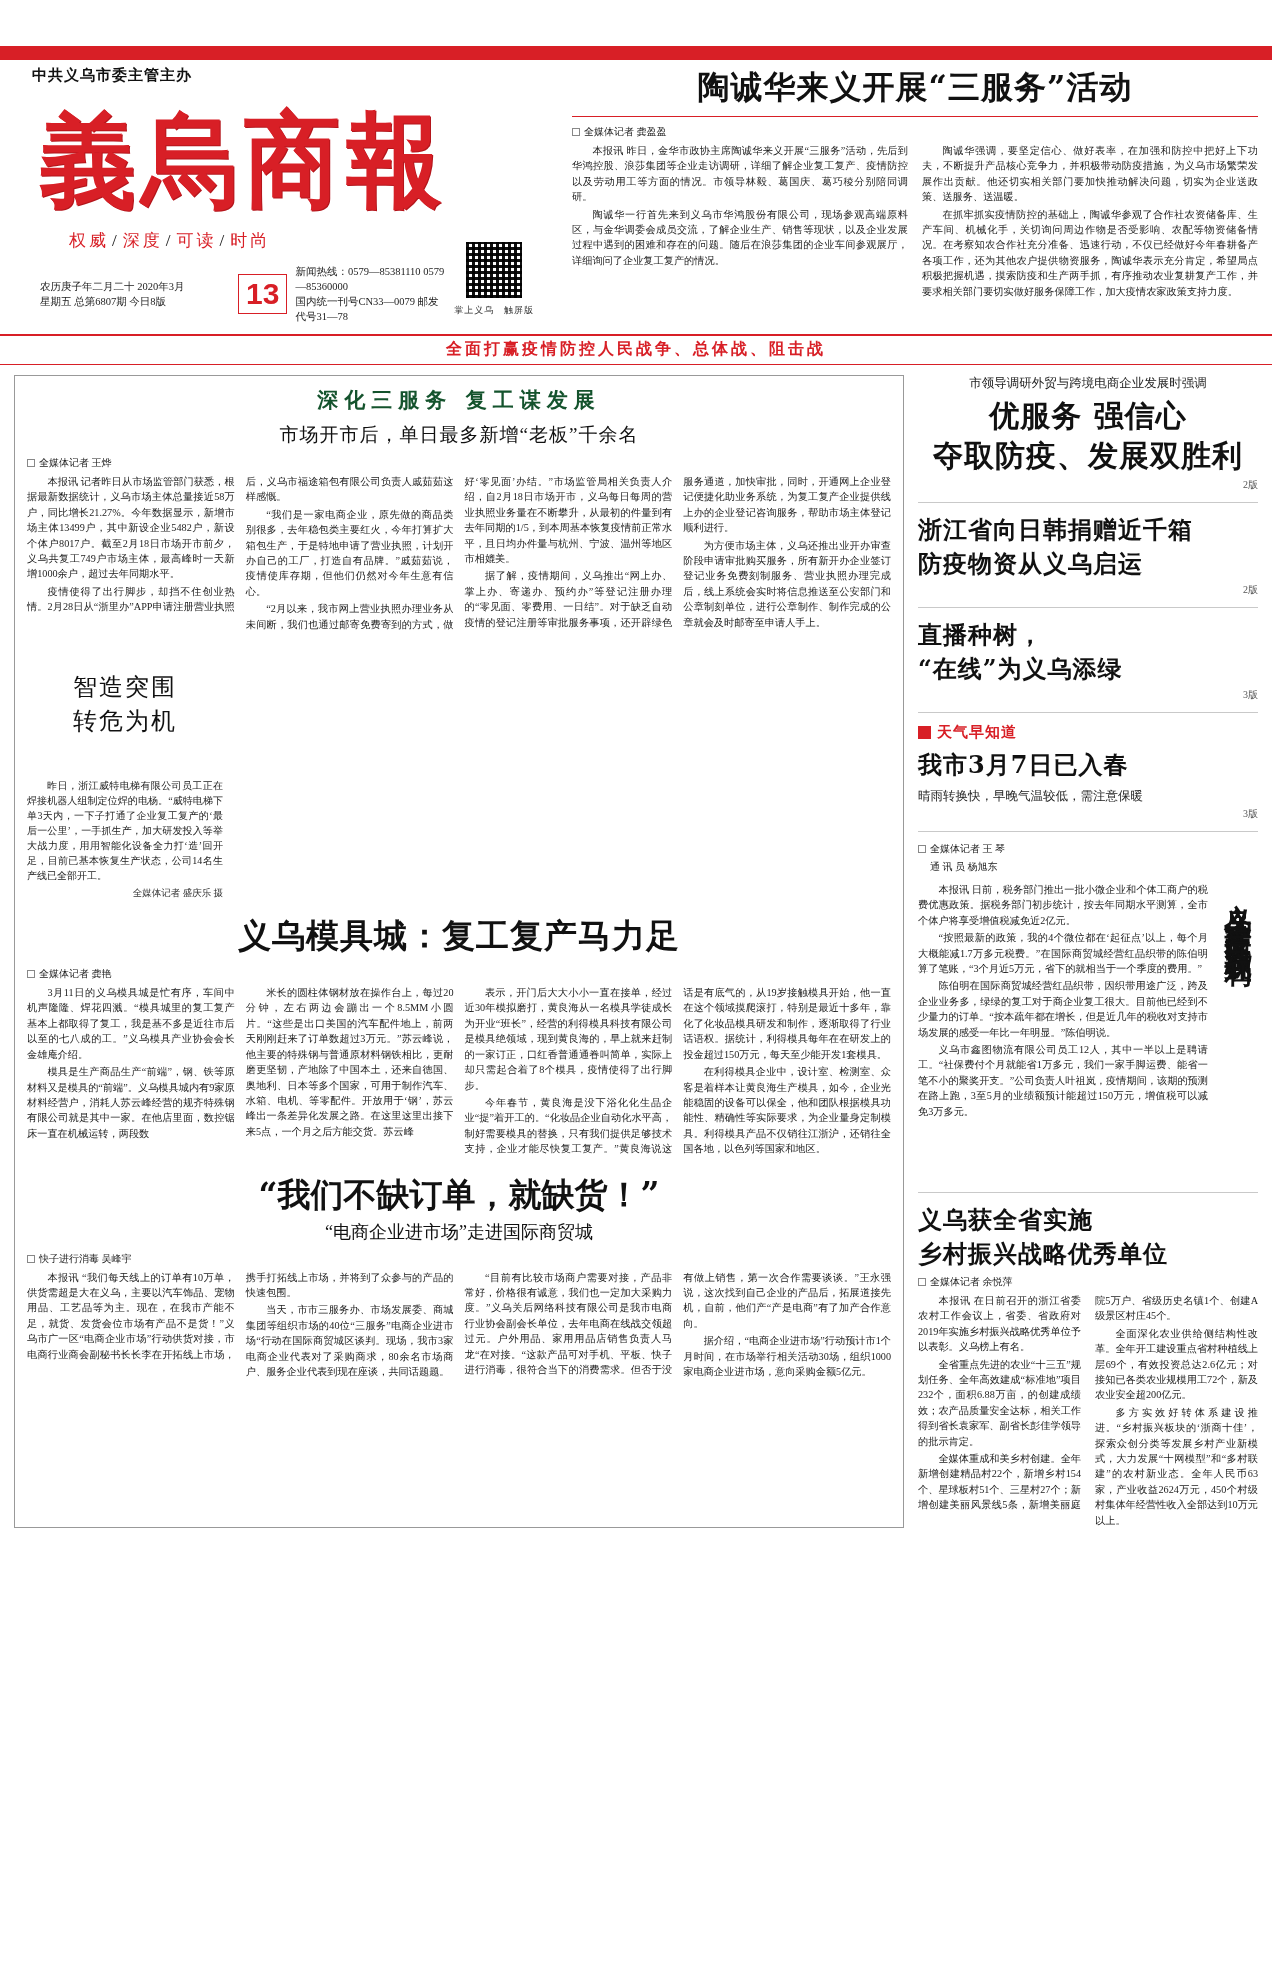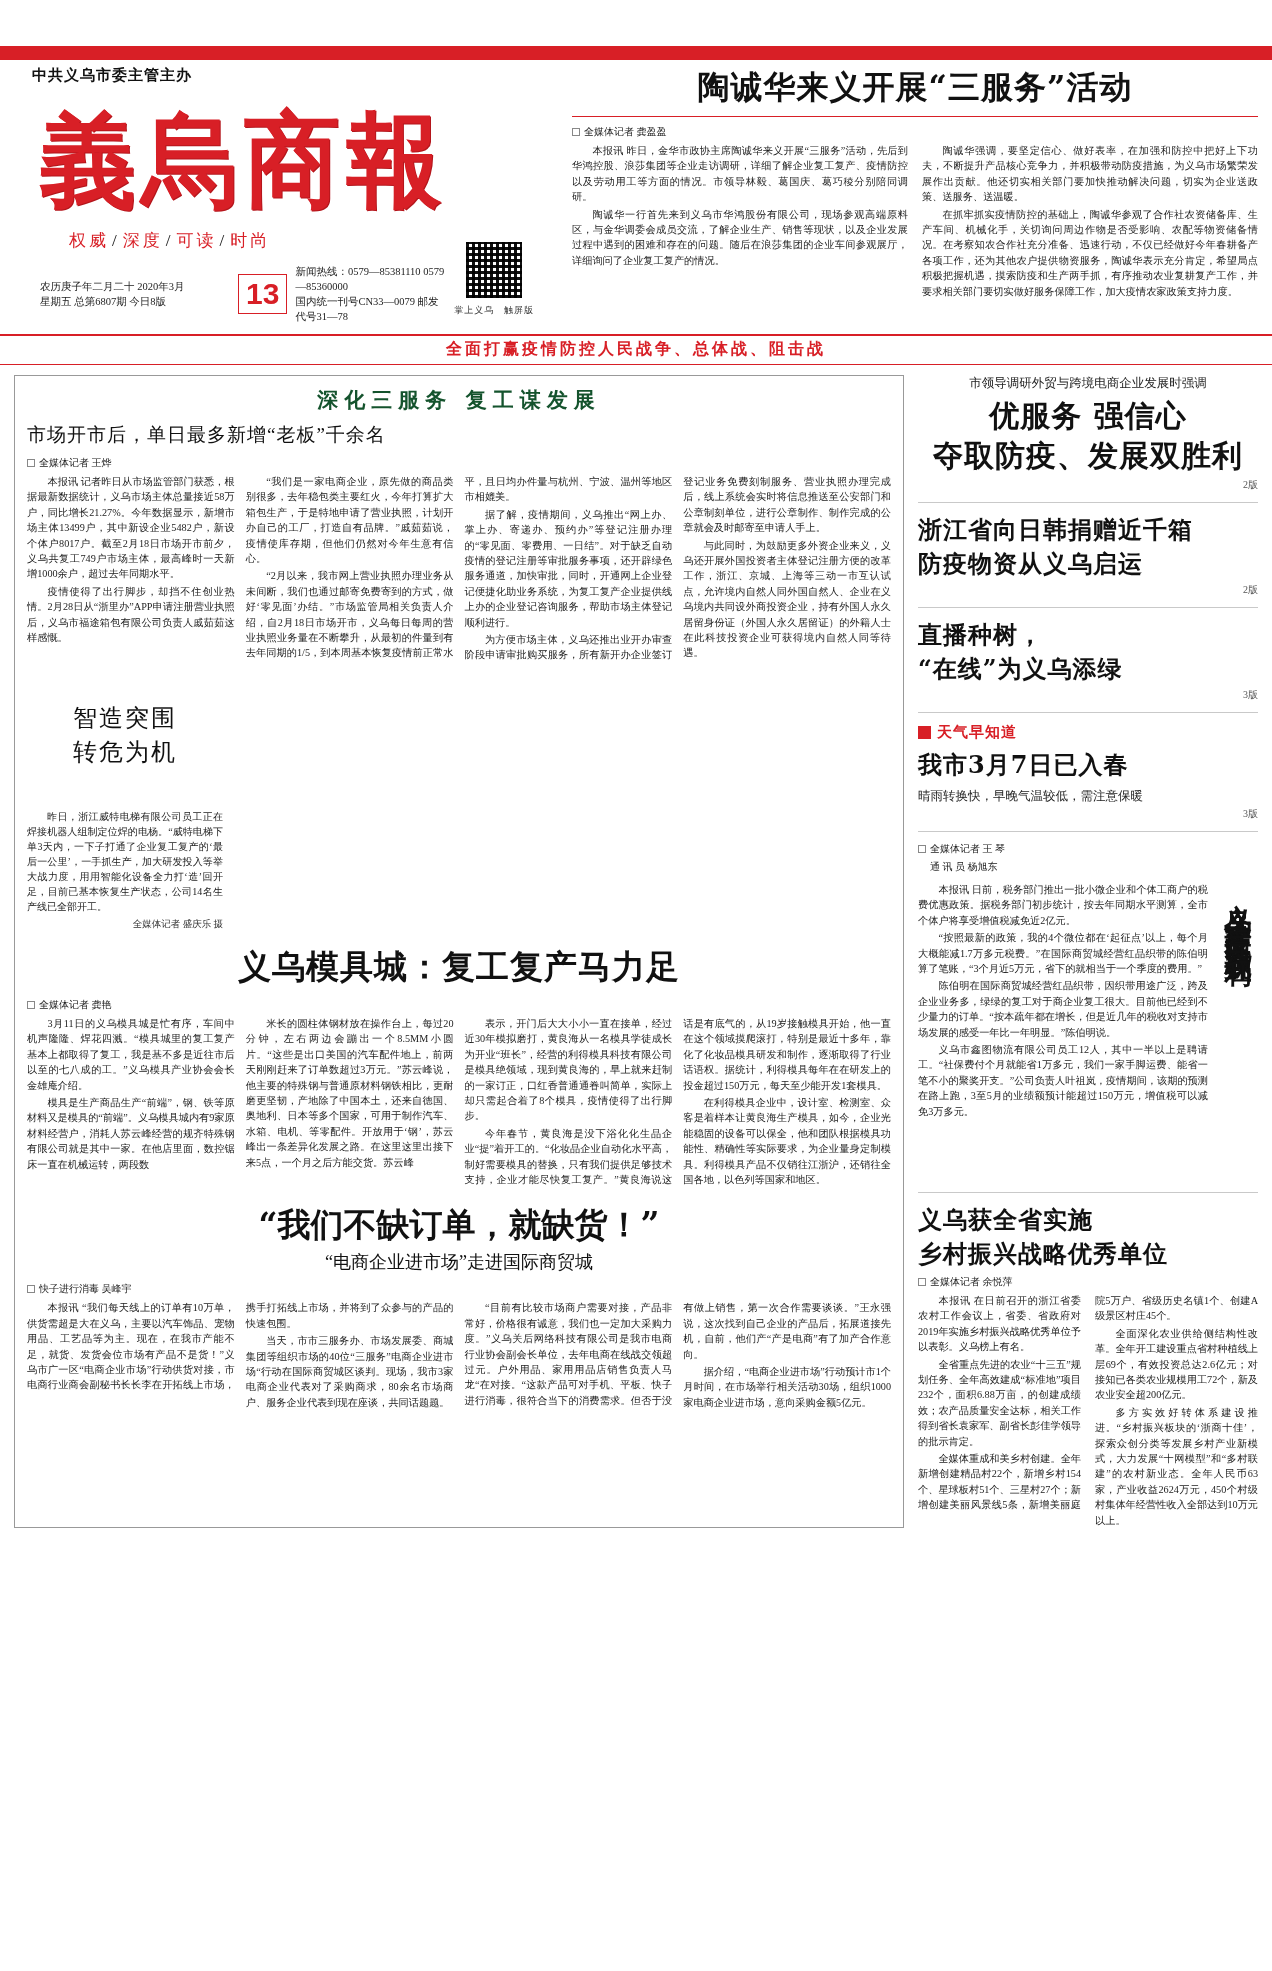--- a/index.html
+++ b/index.html
@@ -162,20 +162,21 @@
   .lead-head {
     text-align: center;
     font-size: 40px;
     font-weight: bold;
     letter-spacing: 1px;
     color: #111;
     font-family: "DejaVu Serif", serif;
     line-height: 48px;
   }
   .lead-sub {
+    text-align: center;
     font-size: 19px;
     color: #111;
     margin: 6px 0 8px;
     letter-spacing: 1px;
   }
 
   .photo-row { display: flex; gap: 12px; margin-top: 8px; }
   .photo-caption-col { width: 196px; }
   .caption-title {
     font-size: 24px;
@@ -399,21 +400,20 @@
         <span>全媒体记者  王烨</span>
       </div>
       <div class="cols4">
         <div class="body-text">
           <p>本报讯 记者昨日从市场监管部门获悉，根据最新数据统计，义乌市场主体总量接近58万户，同比增长21.27%。今年数据显示，新增市场主体13499户，其中新设企业5482户，新设个体户8017户。截至2月18日市场开市前夕，义乌共复工749户市场主体，最高峰时一天新增1000余户，超过去年同期水平。</p>
           <p>疫情使得了出行脚步，却挡不住创业热情。2月28日从“浙里办”APP申请注册营业执照后，义乌市福途箱包有限公司负责人戚茹茹这样感慨。</p>
           <p>“我们是一家电商企业，原先做的商品类别很多，去年稳包类主要红火，今年打算扩大箱包生产，于是特地申请了营业执照，计划开办自己的工厂，打造自有品牌。”戚茹茹说，疫情使库存期，但他们仍然对今年生意有信心。</p>
           <p>“2月以来，我市网上营业执照办理业务从未间断，我们也通过邮寄免费寄到的方式，做好‘零见面’办结。”市场监管局相关负责人介绍，自2月18日市场开市，义乌每日每周的营业执照业务量在不断攀升，从最初的件量到有去年同期的1/5，到本周基本恢复疫情前正常水平，且日均办件量与杭州、宁波、温州等地区市相媲美。</p>
           <p>据了解，疫情期间，义乌推出“网上办、掌上办、寄递办、预约办”等登记注册办理的“零见面、零费用、一日结”。对于缺乏自动疫情的登记注册等审批服务事项，还开辟绿色服务通道，加快审批，同时，开通网上企业登记便捷化助业务系统，为复工复产企业提供线上办的企业登记咨询服务，帮助市场主体登记顺利进行。</p>
           <p>为方便市场主体，义乌还推出业开办审查阶段申请审批购买服务，所有新开办企业签订登记业务免费刻制服务、营业执照办理完成后，线上系统会实时将信息推送至公安部门和公章制刻单位，进行公章制作、制作完成的公章就会及时邮寄至申请人手上。</p>
-          <p>与此同时，为鼓励更多外资企业来义，义乌还开展外国投资者主体登记注册方便的改革工作，浙江、京城、上海等三动一市互认试点，允许境内自然人同外国自然人、企业在义乌境内共同设外商投资企业，持有外国人永久居留身份证（外国人永久居留证）的外籍人士在此科技投资企业可获得境内自然人同等待遇。</p>
         </div>
       </div>
 
       <div class="photo-row">
         <div class="photo-caption-col">
           <div class="caption-title" style="white-space:pre-line">智造突围
 转危为机</div>
           <div class="caption-body">昨日，浙江威特电梯有限公司员工正在焊接机器人组制定位焊的电杨。“威特电梯下单3天内，一下子打通了企业复工复产的‘最后一公里’，一手抓生产，加大研发投入等举大战力度，用用智能化设备全力打‘造’回开足，目前已基本恢复生产状态，公司14名生产线已全部开工。</div>
           <div class="caption-credit">全媒体记者  盛庆乐  摄</div>
         </div>

